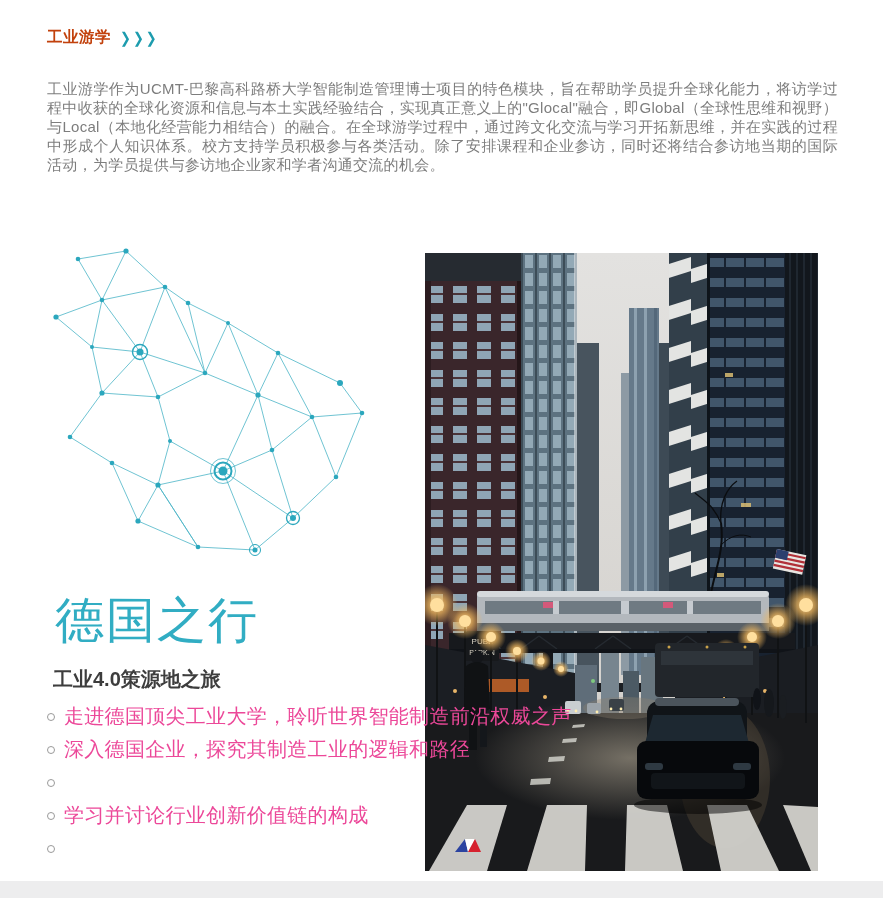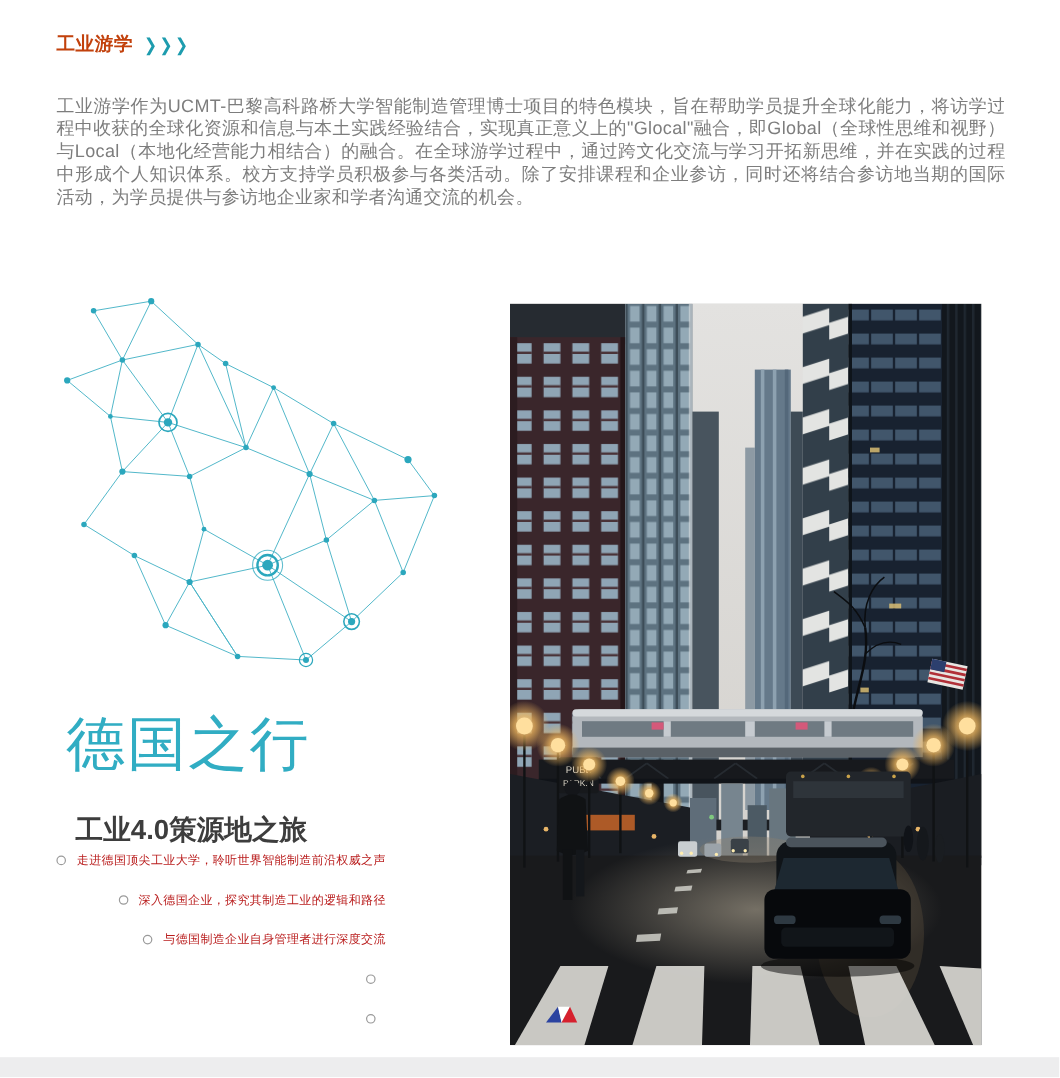--- a/index.html
+++ b/index.html
@@ -16,25 +16,25 @@
     font-size:15px; line-height:19px; color:#7d7d7d;
     text-align:justify; letter-spacing:0.3px;
   }
   .network { position:absolute; left:40px; top:245px; }
   .photo-wrap { position:absolute; left:425px; top:253px; width:393px; height:618px; overflow:hidden; background:#d8d7d5; }
   .germany-title {
     position:absolute; left:43px; top:576px; margin:12px;
     font-size:49px; font-weight:100; color:#31adc3; letter-spacing:2px;
   }
   .germany-subtitle {
-    position:absolute; left:47px; top:660px; margin:16px;
-    font-size:23px; font-weight:bold; color:#3d3d3d;
+    position:absolute; left:47px; top:660px; margin:6px;
+    font-size:20px; font-weight:bold; color:#3d3d3d;
   }
   .bullets { position:absolute; left:47px; top:707px; margin:0; padding:0; list-style:none; }
-  .bullets li { display:flex; align-items:center; height:19px; margin-bottom:14px; font-size:10px; color:#b91c1c; letter-spacing:0.3px;justify-content:flex-end; }
+  .bullets li { display:flex; align-items:center; height:19px; margin-bottom:14px; font-size:20px; color:#ec4899; letter-spacing:0.3px; }
   .bullet-dot { flex:none; width:6px; height:6px; border:1.2px solid #9a9a9a; border-radius:50%; margin-right:9px; background:transparent; }
   .footer-band { position:absolute; left:0; top:881px; width:883px; height:17px; background:#ededee; }
 </style>
 </head>
 <body>
 
 <div class="page">
 
   <div class="section-header">
     <span class="section-title">工业游学</span>
@@ -399,24 +399,24 @@
     <li>
         <span class="bullet-dot"></span>
         <span>走进德国顶尖工业大学，聆听世界智能制造前沿权威之声</span>
       </li>
     <li>
         <span class="bullet-dot"></span>
         <span>深入德国企业，探究其制造工业的逻辑和路径</span>
       </li>
     <li>
         <span class="bullet-dot"></span>
-        <span>与德国制造企业自身管理者进行深度交流</span>
       </li>
     <li>
         <span class="bullet-dot"></span>
+        <span>学习并讨论行业创新价值链的构成</span>
       </li>
     <li>
         <span class="bullet-dot"></span>
       </li>
   </ul>
 
   <div class="footer-band"></div>
 </div>
 
 </body></html>

